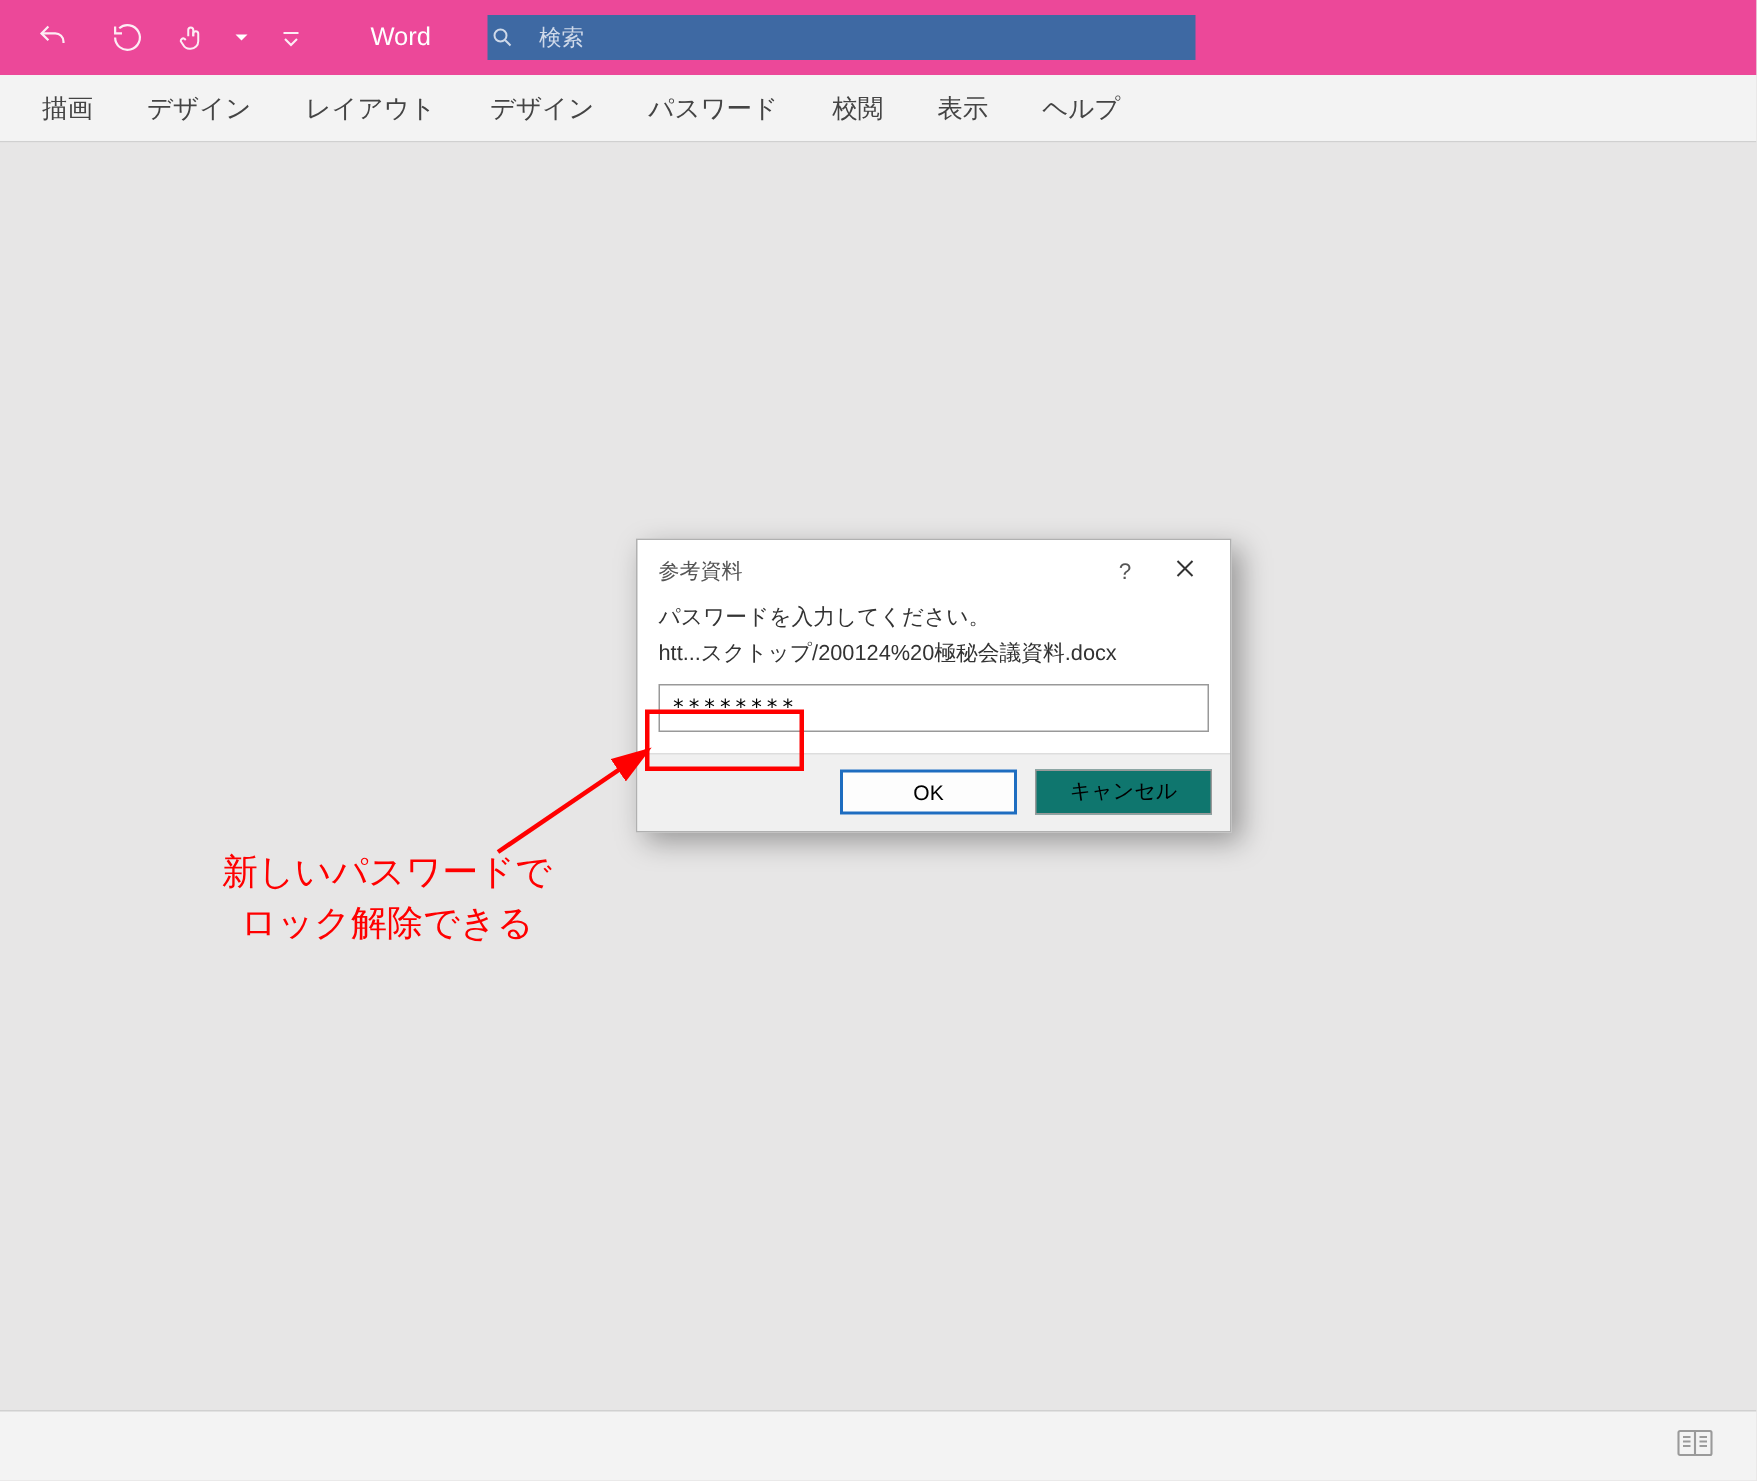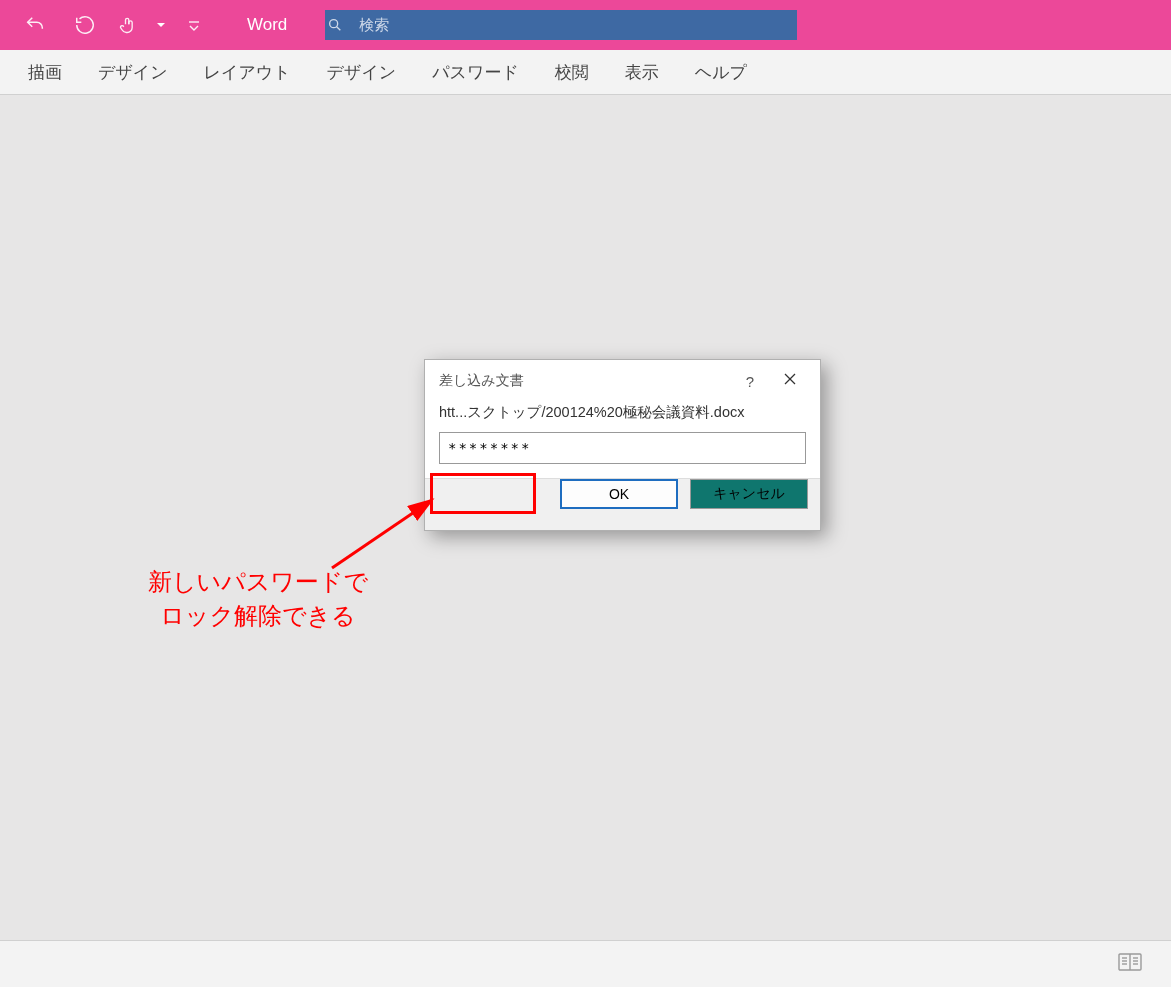--- a/index.html
+++ b/index.html
@@ -91,20 +91,21 @@
       position: absolute;
       border: 3px solid #ff0000;
       pointer-events: none;
     }
     .dialog-buttons {
       height: 52px;
       background: #f0f0f0;
       border-top: 1px solid #ddd;
       display: flex;
       justify-content: flex-end;
+      align-items: center;
       padding-right: 12px;
       gap: 12px;
     }
     .btn {
       width: 118px;
       height: 30px;
       font-size: 14px;
       background: #0f766e;
       border: 1px solid #999;
       cursor: pointer;
@@ -194,35 +195,36 @@
   <span class="ribbon-tab">パスワード</span>
   <span class="ribbon-tab">校閲</span>
   <span class="ribbon-tab">表示</span>
   <span class="ribbon-tab">ヘルプ</span>
 </div>
 
 <div class="workspace"></div>
 
 <div class="dialog">
   <div class="dialog-titlebar">
-    <span>差し込み文書</span>
+    <span>参考資料</span>
     <span class="spacer"></span>
     <div class="dlg-btn">
       <span>?</span>
     </div>
     <div class="dlg-btn dlg-close">
       <span>
         <svg width="14" height="14" viewBox="0 0 14 14" stroke="#333" stroke-width="1.3">
             <line x1="2" y1="2" x2="12" y2="12"></line>
             <line x1="12" y1="2" x2="2" y2="12"></line>
           </svg>
       </span>
     </div>
   </div>
   <div class="dialog-body">
+    <div class="dialog-msg">パスワードを入力してください。</div>
     <div class="dialog-path">htt...スクトップ/200124%20極秘会議資料.docx</div>
     <input class="pwd-input" type="text" value="********" style="">
   </div>
   <div class="dialog-buttons">
     <button class="btn btn-ok">OK</button>
     <button class="btn">キャンセル</button>
   </div>
 </div>
 
 <div class="highlight-box" style="left:430px; top:473px; width:106px; height:41px;"></div>

